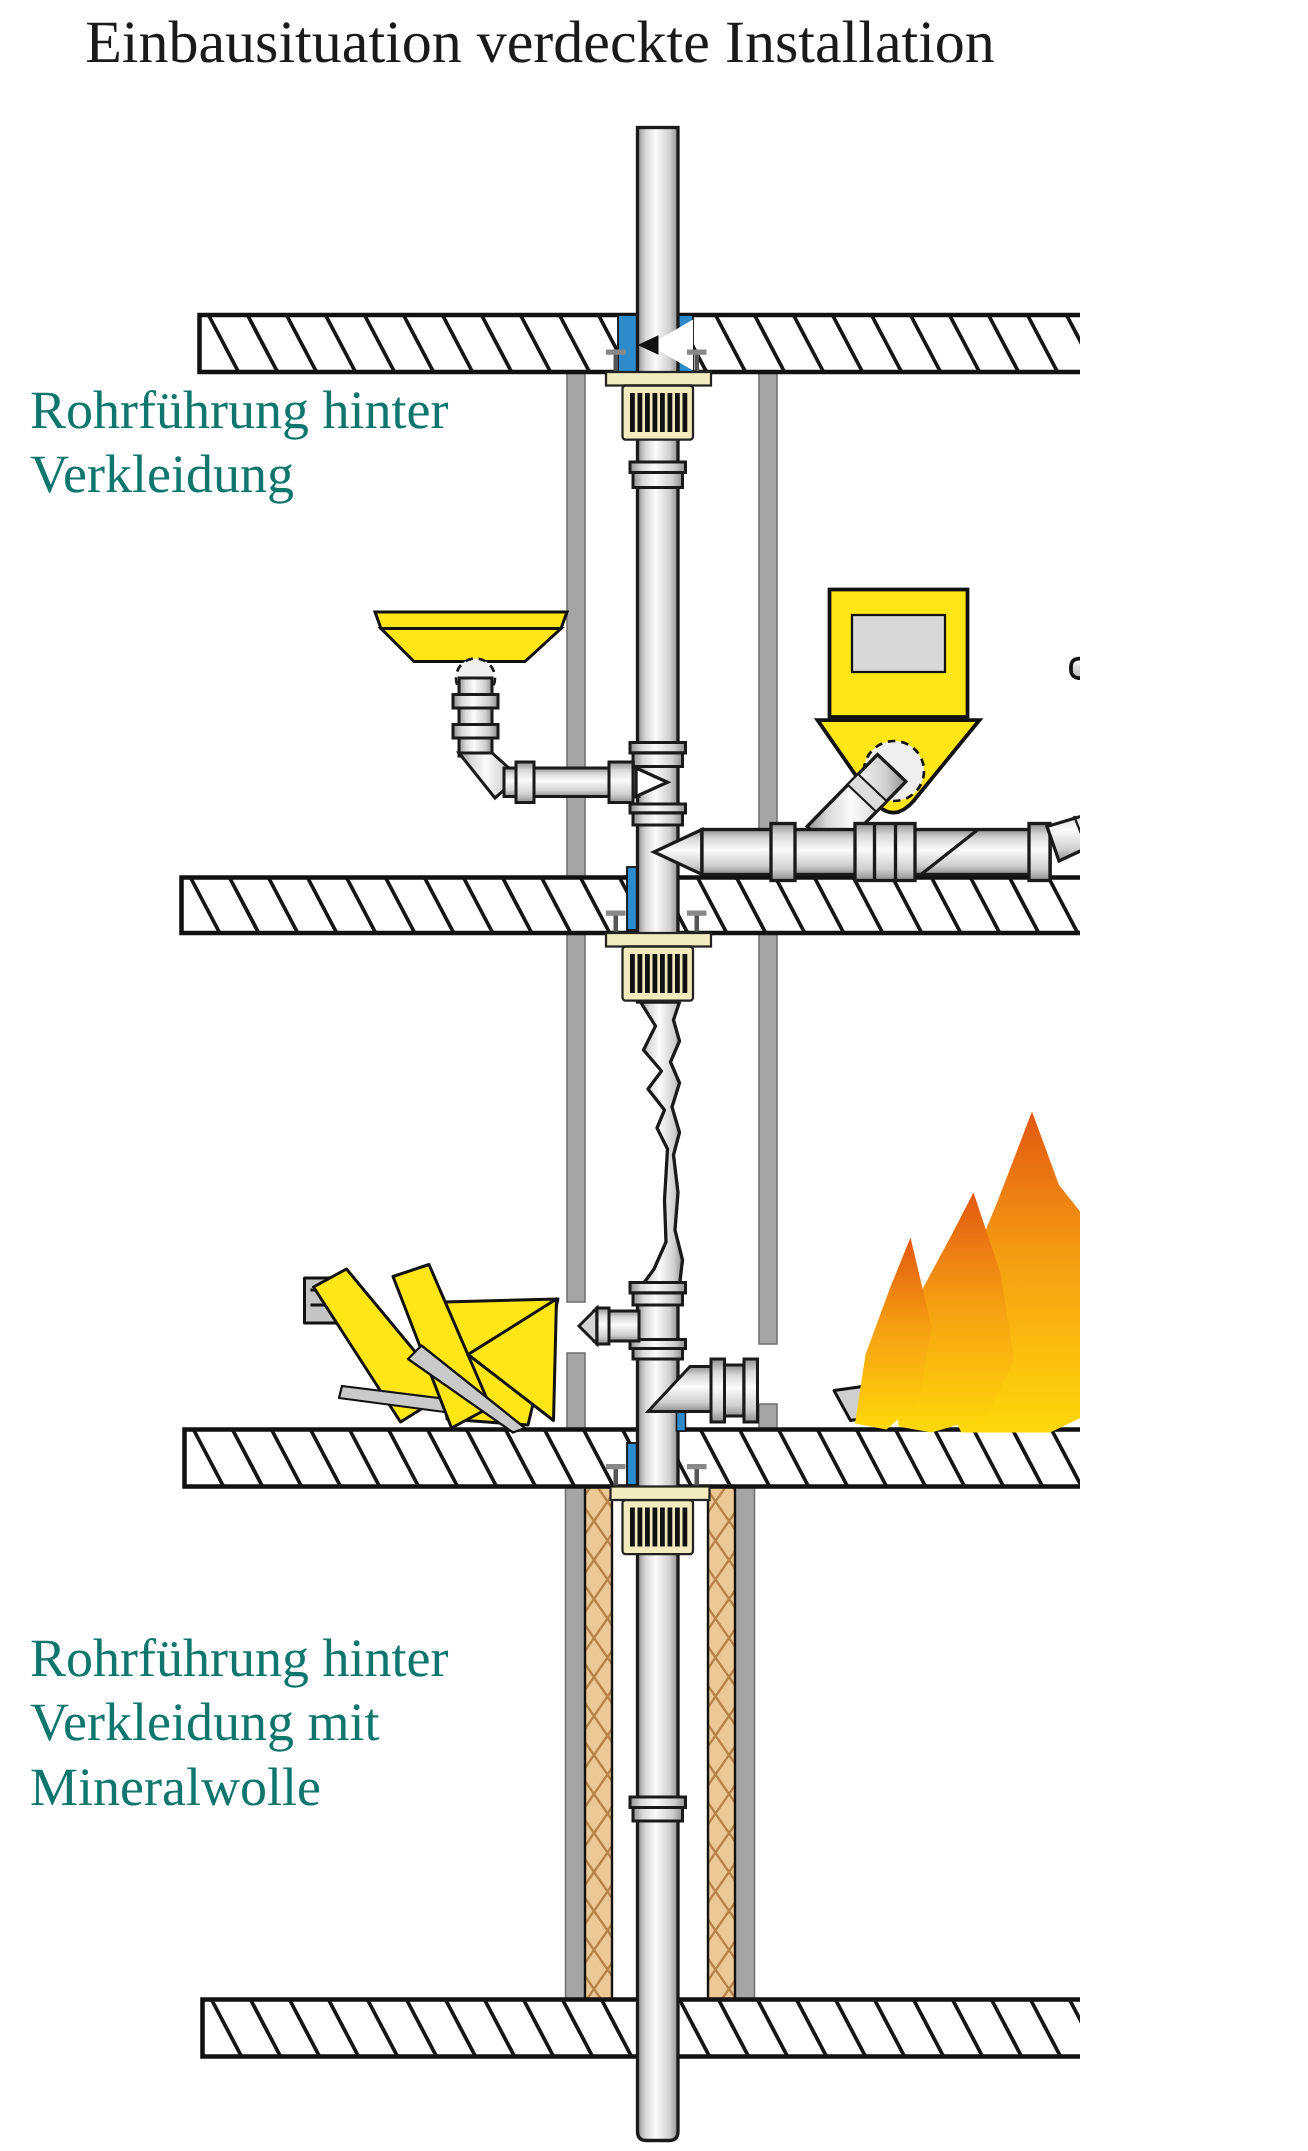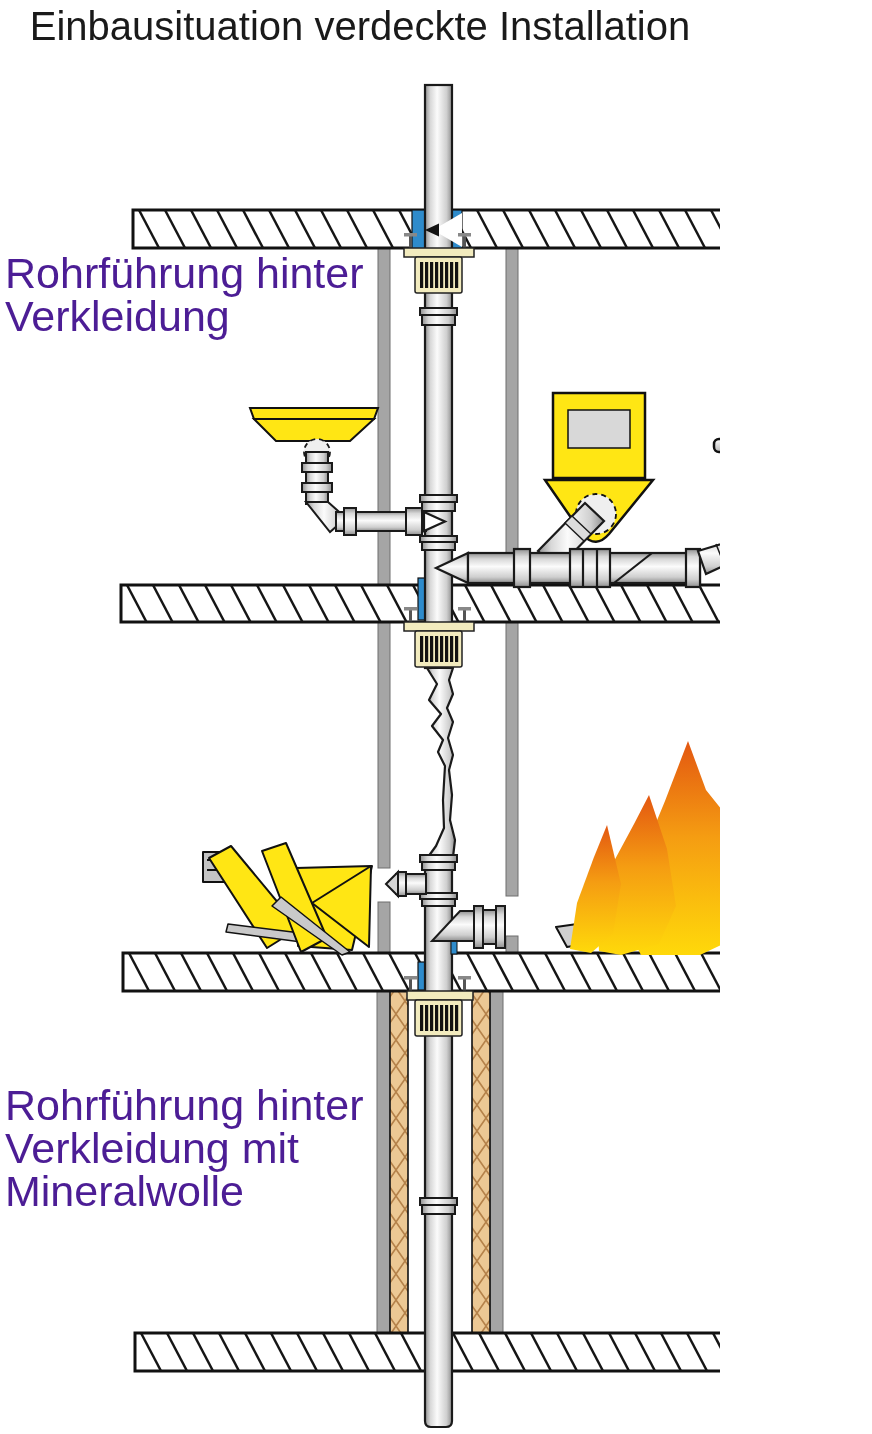--- a/index.html
+++ b/index.html
@@ -1,21 +1,21 @@
 <!DOCTYPE html>
 <html><head>
 <meta charset="utf-8">
 <style>
   html,body{margin:0;padding:0;background:#fff;}
   .stage{position:relative;width:720px;height:1434px;background:#fff;
-         font-family:Liberation Sans, sans-serif;overflow:hidden;}
+         font-family:Liberation Serif, serif;overflow:hidden;}
   .title{position:absolute;top:4px;left:0;width:100%;text-align:center;
          font-size:40px;color:#1a1a1a;}
-  .label{position:absolute;left:5px;font-size:43px;line-height:43px;
-         color:#4c1d95;white-space:pre-line;}
+  .label{position:absolute;left:20px;font-size:36px;line-height:43px;
+         color:#0f766e;white-space:pre-line;}
   .l1{top:252px}.l2{top:636px}.l3{top:1084px}
   svg.diagram{position:absolute;left:0;top:0;}
 </style>
 </head>
 <body>
 
 <div class="stage">
 
   <div class="title">Einbausituation verdeckte Installation</div>
   <div class="label l1">Rohrführung hinter

